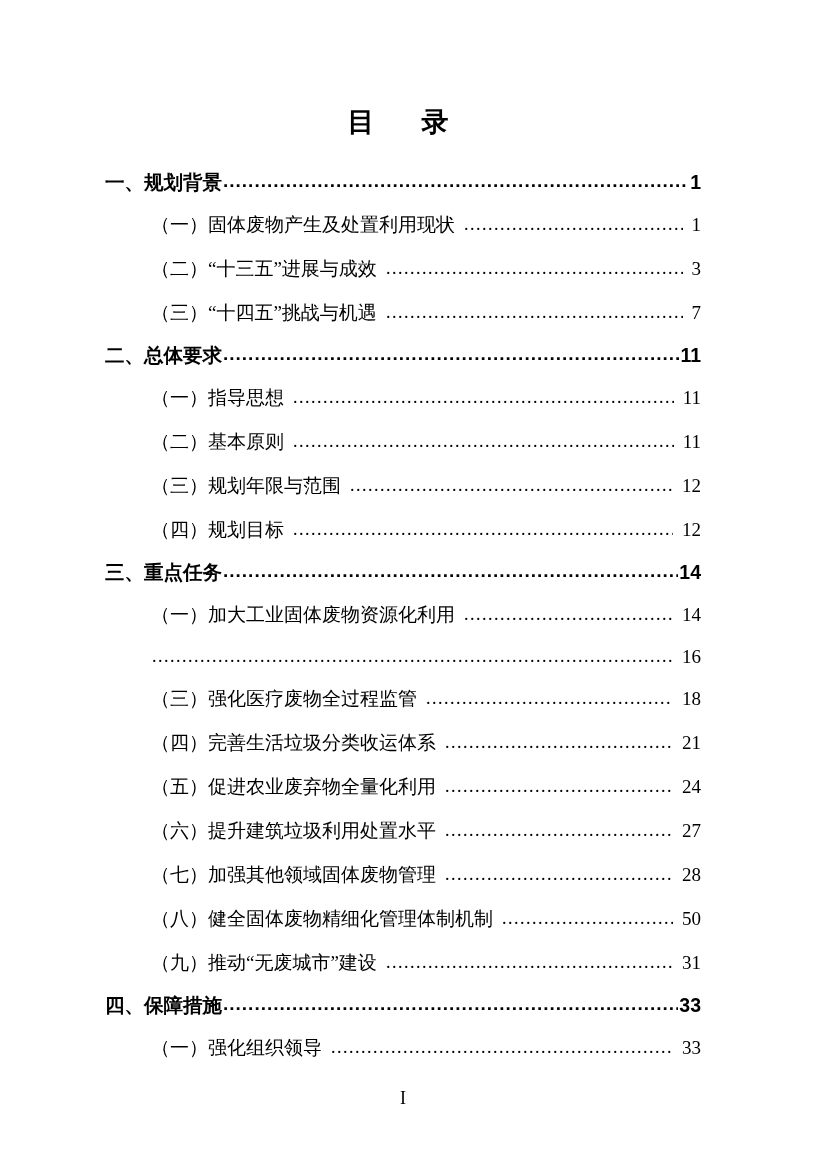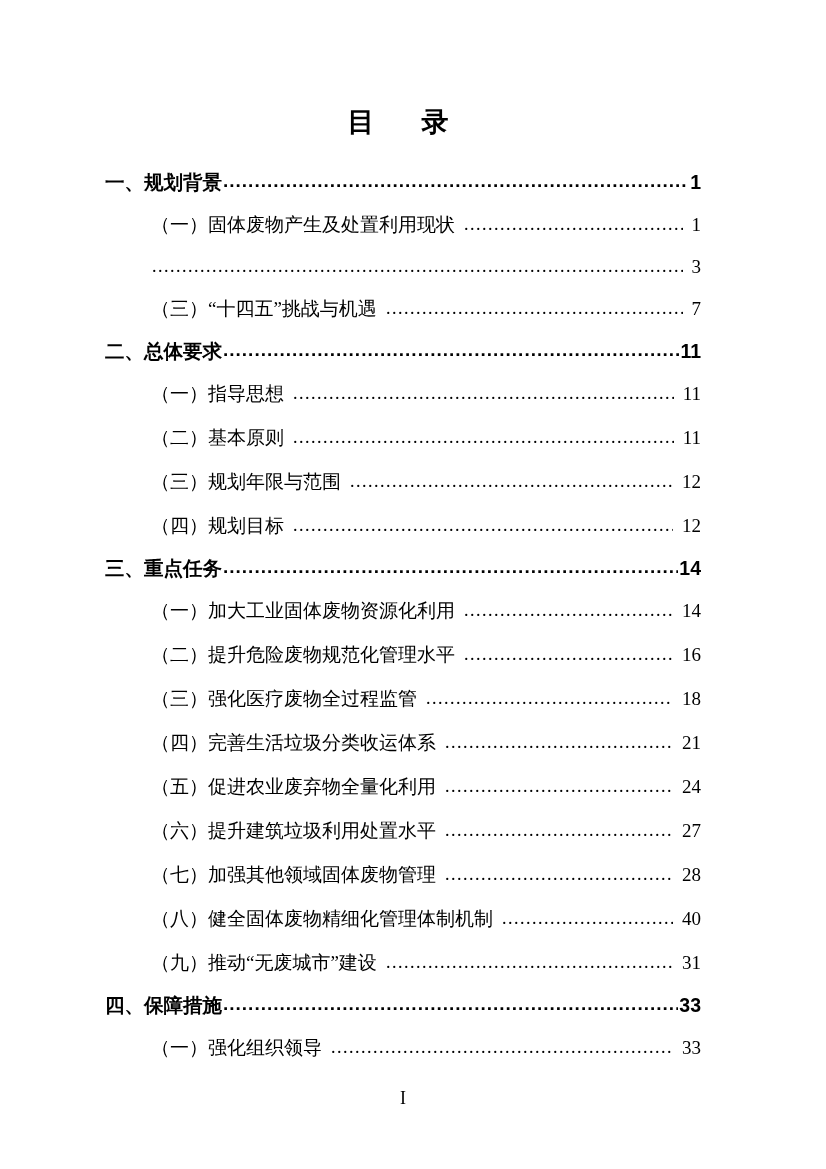--- a/index.html
+++ b/index.html
@@ -103,20 +103,21 @@
         <span class="toc-text">一、规划背景</span>
         <span class="toc-dots">.........................................................................................</span>
         <span class="toc-page">1</span>
       </div>
       <div class="toc-row level2">
         <span class="toc-text">（一）固体废物产生及处置利用现状</span>
         <span class="toc-dots">.........................................................................................</span>
         <span class="toc-page">1</span>
       </div>
       <div class="toc-row level2">
+        <span class="toc-text">（二）“十三五”进展与成效</span>
         <span class="toc-dots">.........................................................................................</span>
         <span class="toc-page">3</span>
       </div>
       <div class="toc-row level2">
         <span class="toc-text">（三）“十四五”挑战与机遇</span>
         <span class="toc-dots">.........................................................................................</span>
         <span class="toc-page">7</span>
       </div>
       <div class="toc-row level1">
         <span class="toc-text">二、总体要求</span>
@@ -147,21 +148,20 @@
         <span class="toc-text">三、重点任务</span>
         <span class="toc-dots">.........................................................................................</span>
         <span class="toc-page">14</span>
       </div>
       <div class="toc-row level2">
         <span class="toc-text">（一）加大工业固体废物资源化利用</span>
         <span class="toc-dots">.........................................................................................</span>
         <span class="toc-page">14</span>
       </div>
       <div class="toc-row level2">
-        <span class="toc-text">（二）提升危险废物规范化管理水平</span>
         <span class="toc-dots">.........................................................................................</span>
         <span class="toc-page">16</span>
       </div>
       <div class="toc-row level2">
         <span class="toc-text">（三）强化医疗废物全过程监管</span>
         <span class="toc-dots">.........................................................................................</span>
         <span class="toc-page">18</span>
       </div>
       <div class="toc-row level2">
         <span class="toc-text">（四）完善生活垃圾分类收运体系</span>
@@ -179,21 +179,21 @@
         <span class="toc-page">27</span>
       </div>
       <div class="toc-row level2">
         <span class="toc-text">（七）加强其他领域固体废物管理</span>
         <span class="toc-dots">.........................................................................................</span>
         <span class="toc-page">28</span>
       </div>
       <div class="toc-row level2">
         <span class="toc-text">（八）健全固体废物精细化管理体制机制</span>
         <span class="toc-dots">.........................................................................................</span>
-        <span class="toc-page">40</span>
+        <span class="toc-page">50</span>
       </div>
       <div class="toc-row level2">
         <span class="toc-text">（九）推动“无废城市”建设</span>
         <span class="toc-dots">.........................................................................................</span>
         <span class="toc-page">31</span>
       </div>
       <div class="toc-row level1">
         <span class="toc-text">四、保障措施</span>
         <span class="toc-dots">.........................................................................................</span>
         <span class="toc-page">33</span>

